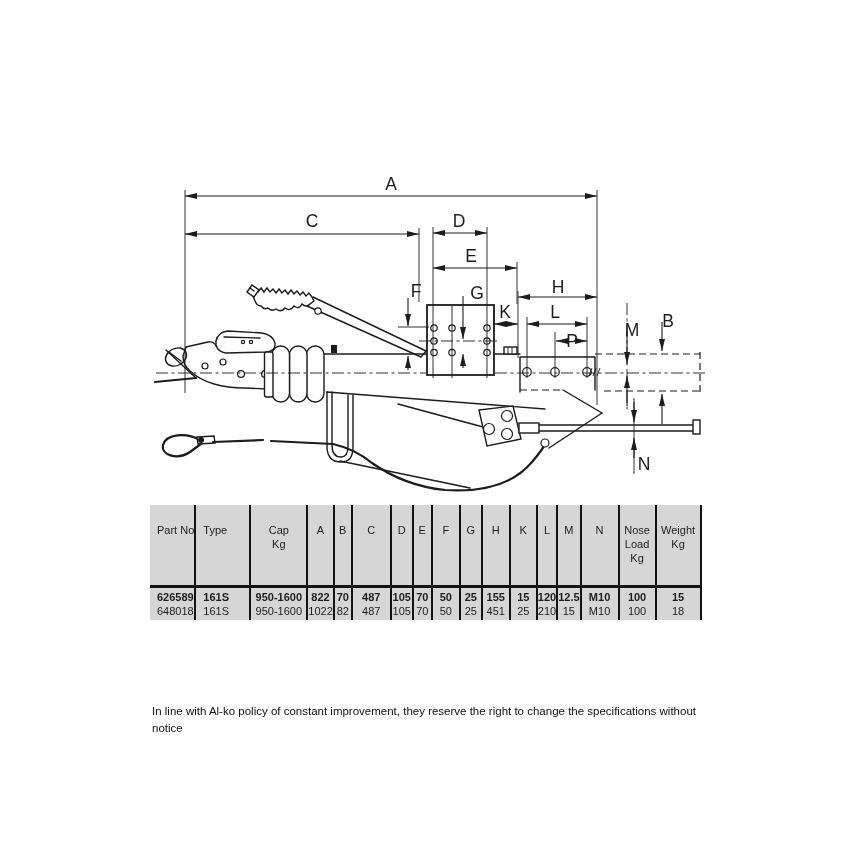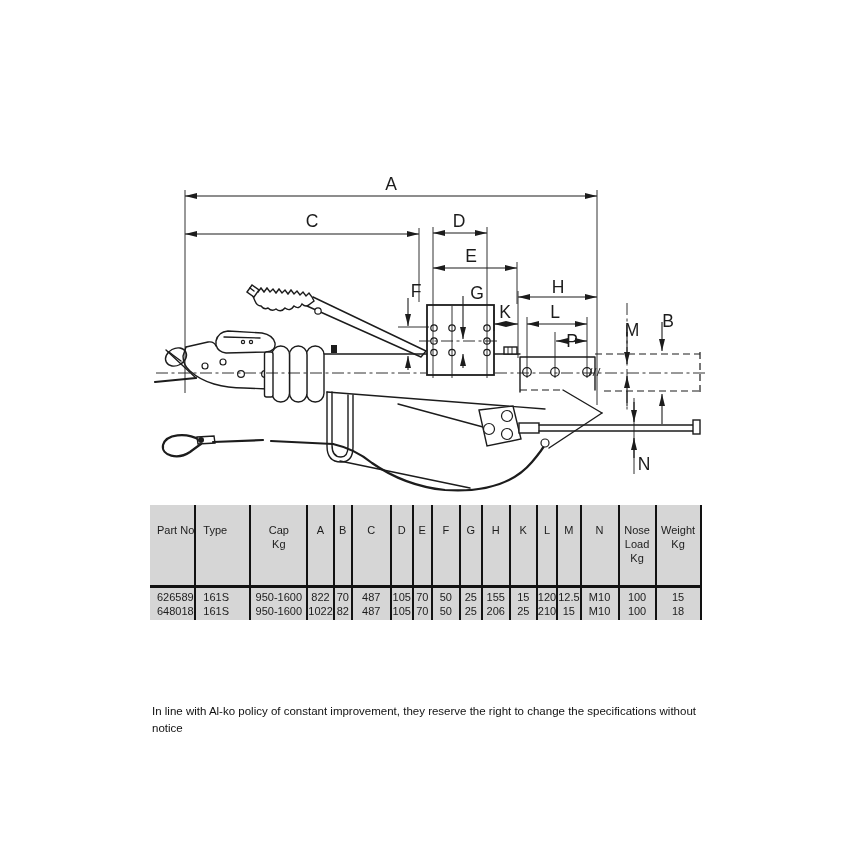--- a/index.html
+++ b/index.html
@@ -18,21 +18,21 @@
   marker path{fill:#1c1c1c;}
 
   .spec-table{position:absolute;left:150px;top:505px;border-collapse:collapse;table-layout:fixed;
               background:#d6d6d6;font-size:11px;line-height:1.25;}
   .spec-table th,.spec-table td{border-left:2px solid #121212;padding:0;text-align:center;
               font-weight:normal;overflow:hidden;white-space:nowrap;}
   .spec-table th:first-child,.spec-table td:first-child{border-left:none;}
   .spec-table th:last-child,.spec-table td:last-child{border-right:2.5px solid #121212;}
   .spec-table thead th{height:61px;vertical-align:top;padding-top:19px;border-bottom:3px solid #121212;}
   .spec-table tbody td{height:14.9px;}
-  .spec-table tbody tr:first-child td{padding-top:2px;}
+  .spec-table tbody tr:first-child td{padding-top:2px;font-weight:bold;}
   .spec-table th.al,.spec-table td.al{text-align:left;padding-left:7px;}
   .footer-note{position:absolute;left:152px;top:659px;width:552px;font-size:11.5px;line-height:1.5;color:#111;margin-top:44px;}
 </style>
 </head>
 <body>
 
 <div class="page">
 
   <svg class="drawing" width="850" height="505" viewBox="0 0 850 505">
     <defs>
@@ -304,21 +304,21 @@
           <td class="al">648018</td>
           <td class="al">161S</td>
           <td>950-1600</td>
           <td>1022</td>
           <td>82</td>
           <td>487</td>
           <td>105</td>
           <td>70</td>
           <td>50</td>
           <td>25</td>
-          <td>206</td>
+          <td>451</td>
           <td>25</td>
           <td>210</td>
           <td>15</td>
           <td>M10</td>
           <td>100</td>
           <td>18</td>
         </tr>
       </tbody>
   </table>
 

